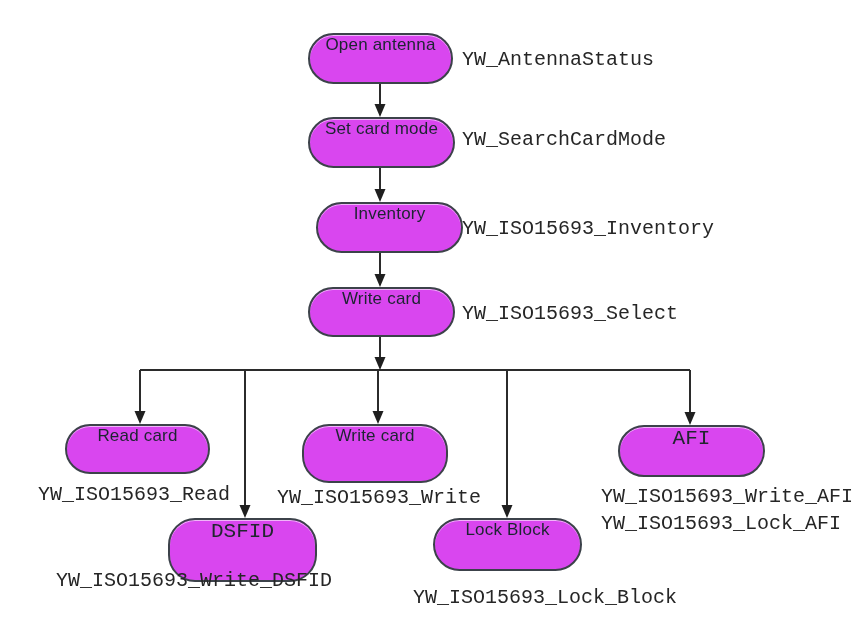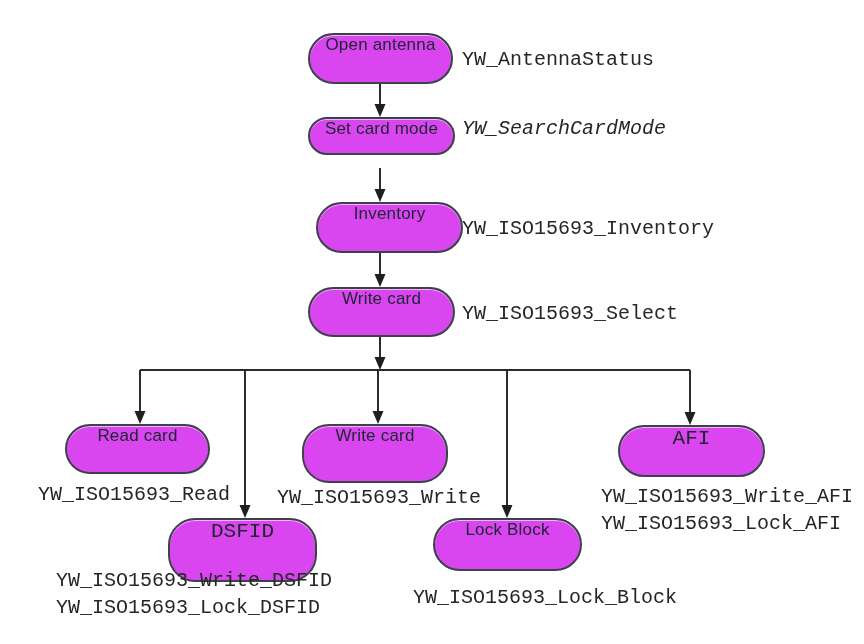--- a/index.html
+++ b/index.html
@@ -86,21 +86,21 @@
       <polygon points="372.5,411 383.5,411 378,424"></polygon>
       <polygon points="501.5,505 512.5,505 507,518"></polygon>
       <polygon points="684.5,412 695.5,412 690,425"></polygon>
     </g>
   </svg>
 
   <div class="node" style="left:308px; top:33px;  width:145px; height:51px;">
     <span class="node-label">Open antenna</span>
   </div>
 
-  <div class="node" style="left:308px; top:117px; width:147px; height:38px;">
+  <div class="node" style="left:308px; top:117px; width:147px; height:51px;">
     <span class="node-label">Set card mode</span>
   </div>
 
   <div class="node" style="left:316px; top:202px; width:147px; height:51px;">
     <span class="node-label">Inventory</span>
   </div>
 
   <div class="node" style="left:308px; top:287px; width:147px; height:50px;">
     <span class="node-label">Write card</span>
   </div>
@@ -120,35 +120,34 @@
   <div class="node serif-label" style="left:168px; top:518px; width:149px; height:64px;">
     <span class="node-label">DSFID</span>
   </div>
 
   <div class="node" style="left:433px; top:518px; width:149px; height:53px;">
     <span class="node-label">Lock Block</span>
   </div>
 
   <div class="api" style="left:462px; top:46px;">YW_AntennaStatus</div>
 
-  <div class="api" style="left:462px; top:115px;font-style:italic;">YW_SearchCardMode</div>
+  <div class="api" style="left:462px; top:126px;">YW_SearchCardMode</div>
 
   <div class="api" style="left:462px; top:215px;">YW_ISO15693_Inventory</div>
 
   <div class="api" style="left:462px; top:300px;">YW_ISO15693_Select</div>
 
   <div class="api" style="left:38px; top:481px;">YW_ISO15693_Read</div>
 
   <div class="api" style="left:277px; top:484px;">YW_ISO15693_Write</div>
 
   <div class="api" style="left:601px; top:483px;">
     <div>YW_ISO15693_Write_AFI</div>
     <div>YW_ISO15693_Lock_AFI</div>
   </div>
 
   <div class="api" style="left:56px; top:567px;">
     <div>YW_ISO15693_Write_DSFID</div>
-    <div>YW_ISO15693_Lock_DSFID</div>
   </div>
 
   <div class="api" style="left:413px; top:584px;">YW_ISO15693_Lock_Block</div>
 
 </div>
 
 </body></html>

